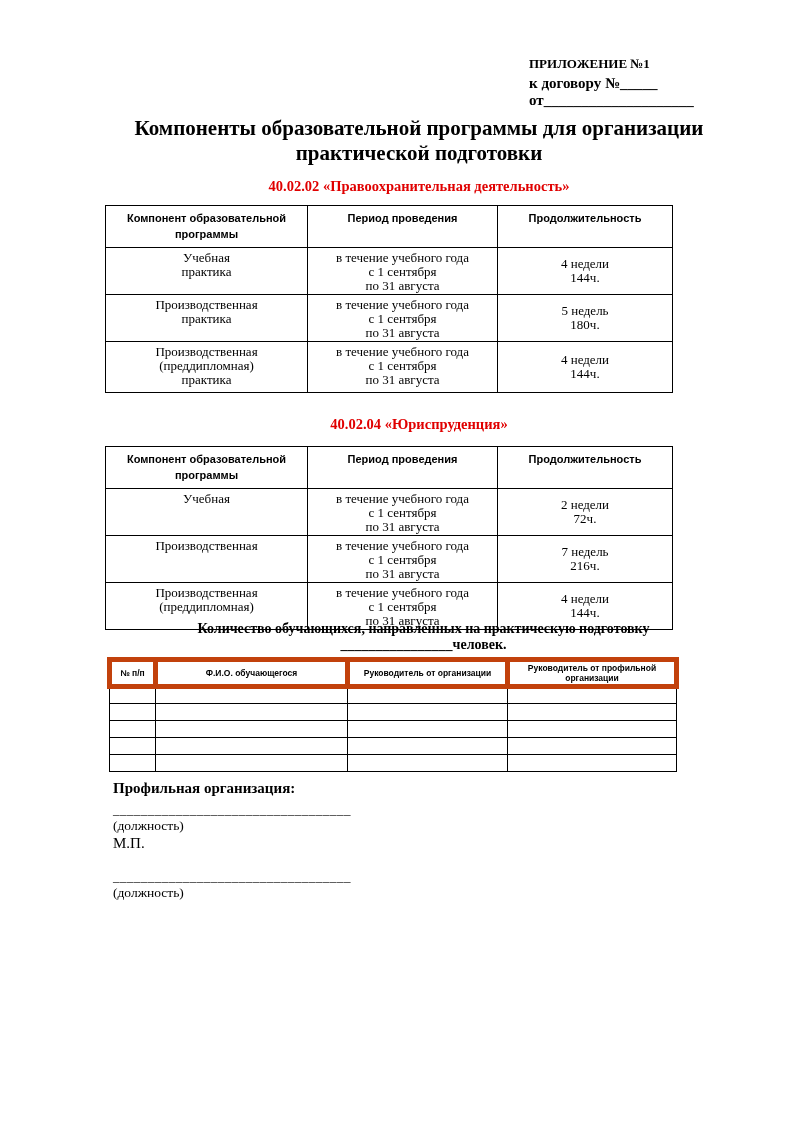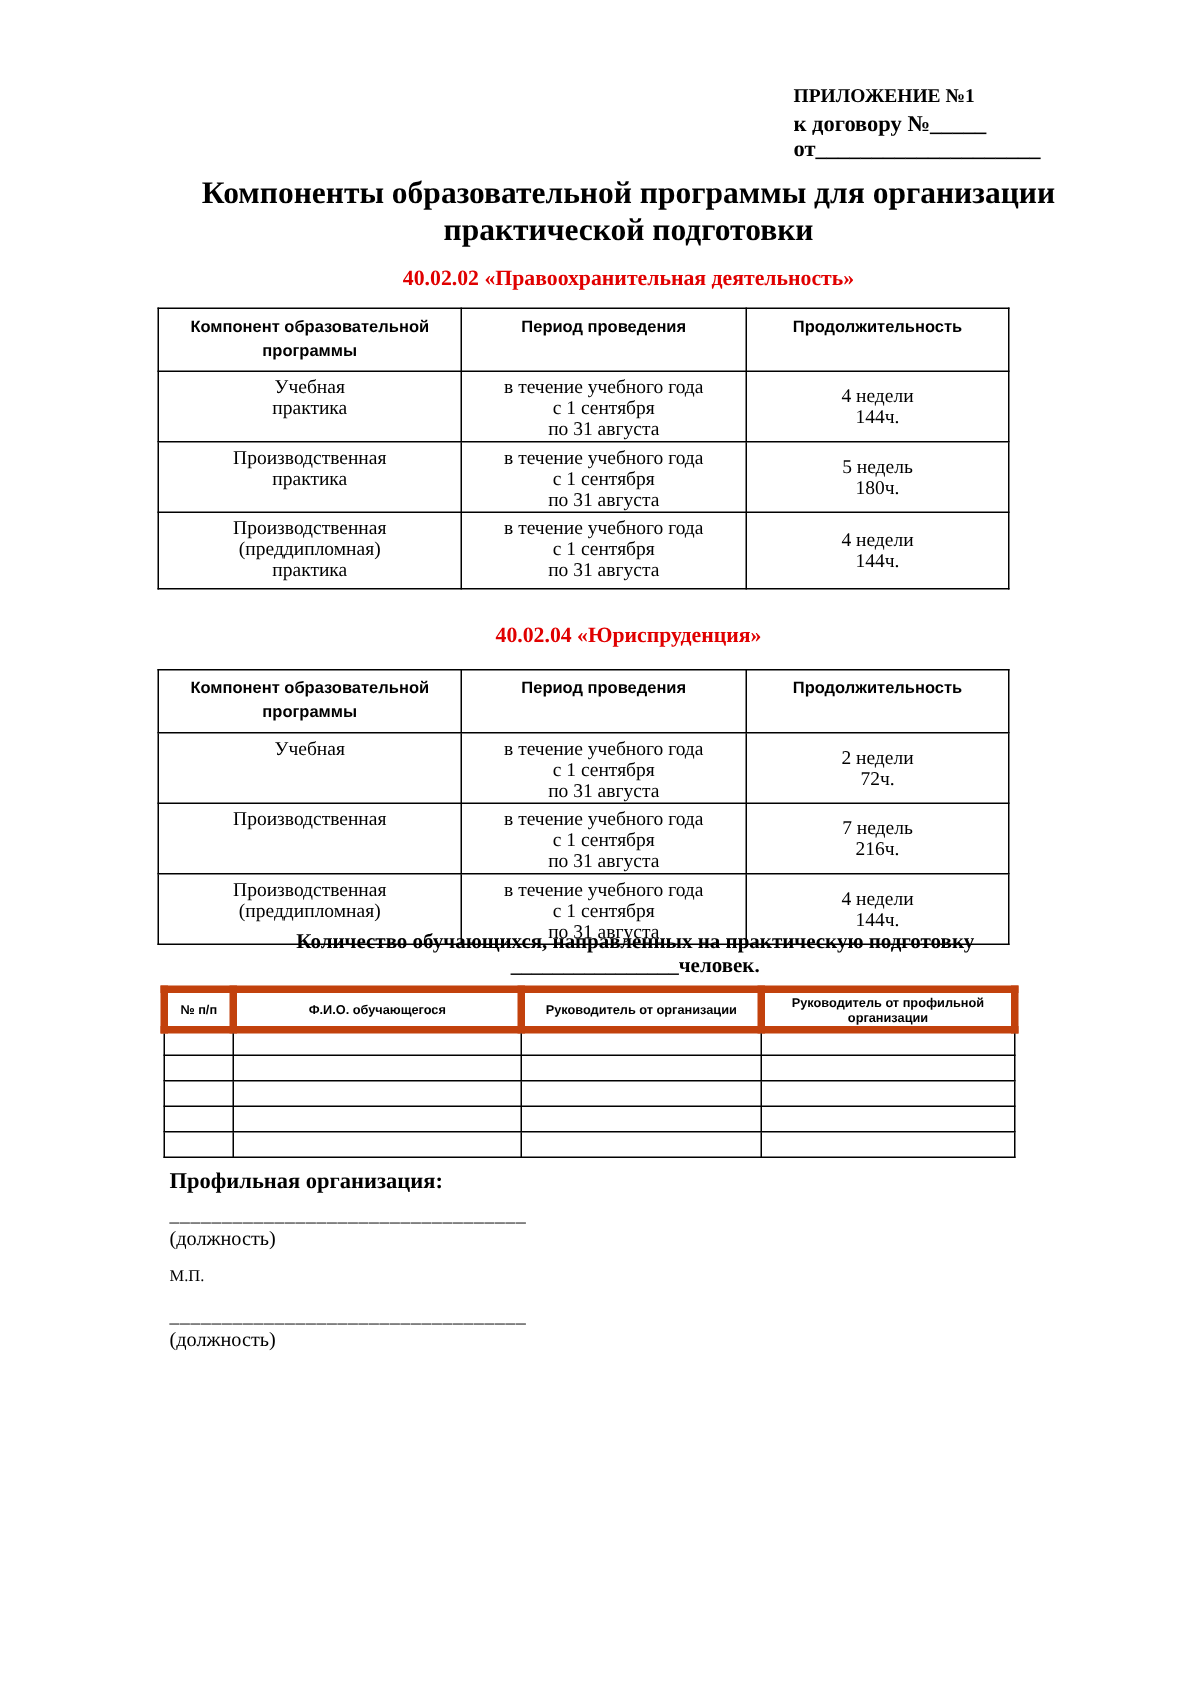--- a/index.html
+++ b/index.html
@@ -69,21 +69,21 @@
   }
   table.roster td { border: 1px solid #000; height: 17px; }
 
   
   .sig { position: absolute; left: 113px; }
   .sig1 { top: 780px; }
   .sig2 { top: 864px; }
   .sig .label { font-weight: 700; font-size: 15px; }
   .sig .line  { font-size: 13px; margin-top: 5px; letter-spacing: 0.5px; }
   .sig .pos   { font-size: 13.5px; margin-top: 0; }
-  .sig .stamp { font-size: 11px; margin-top: 11px; }
+  .sig .stamp { font-size: 15px; margin-top: 1px; }
 </style>
 </head>
 <body>
 
 <div class="page">
 
   <div class="header-note">
     <div class="line1">ПРИЛОЖЕНИЕ №1</div>
     <div class="line2">к договору №_____ от____________________</div>
   </div>

